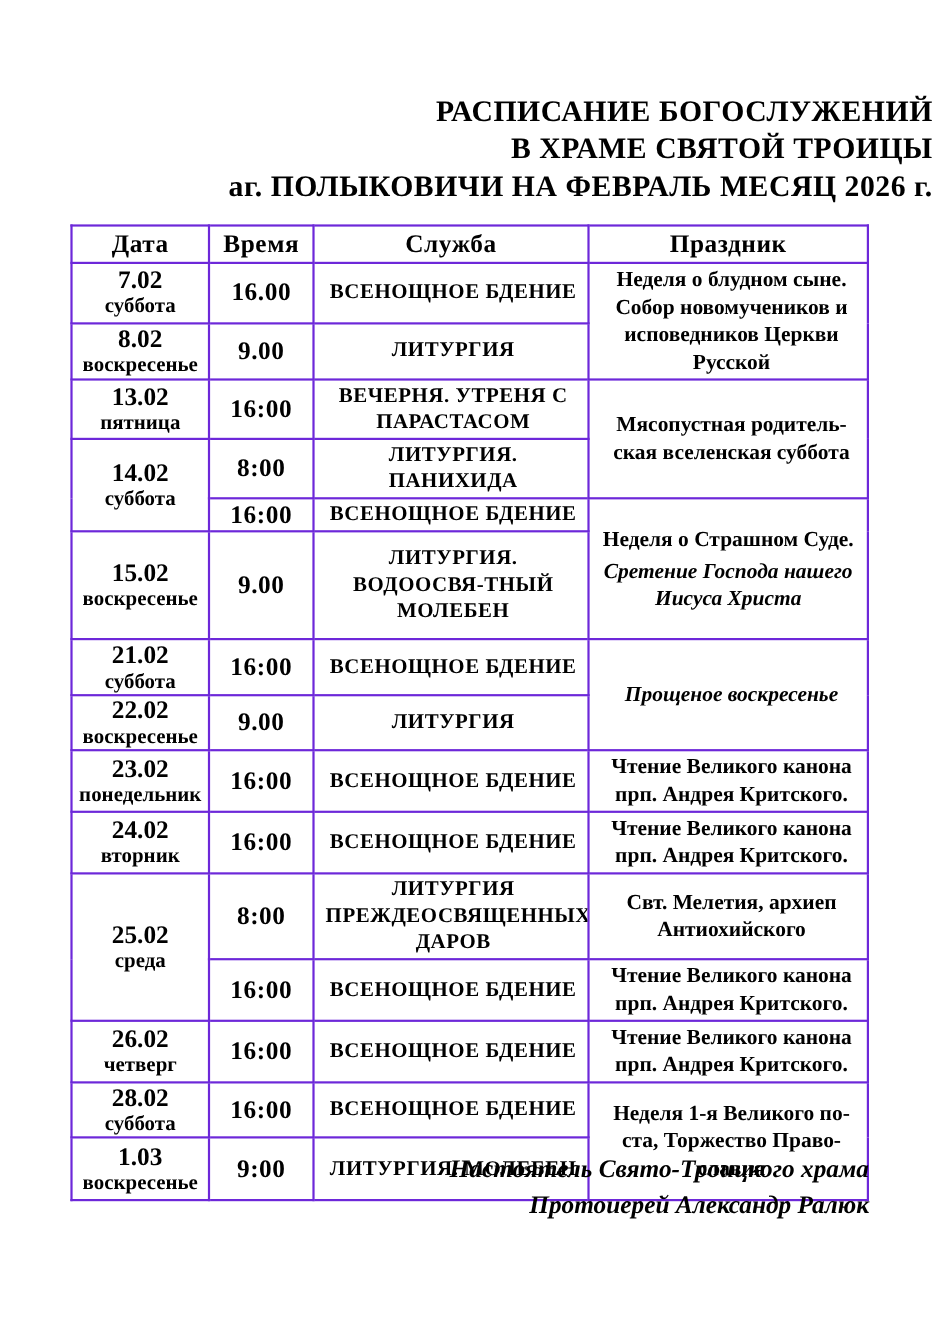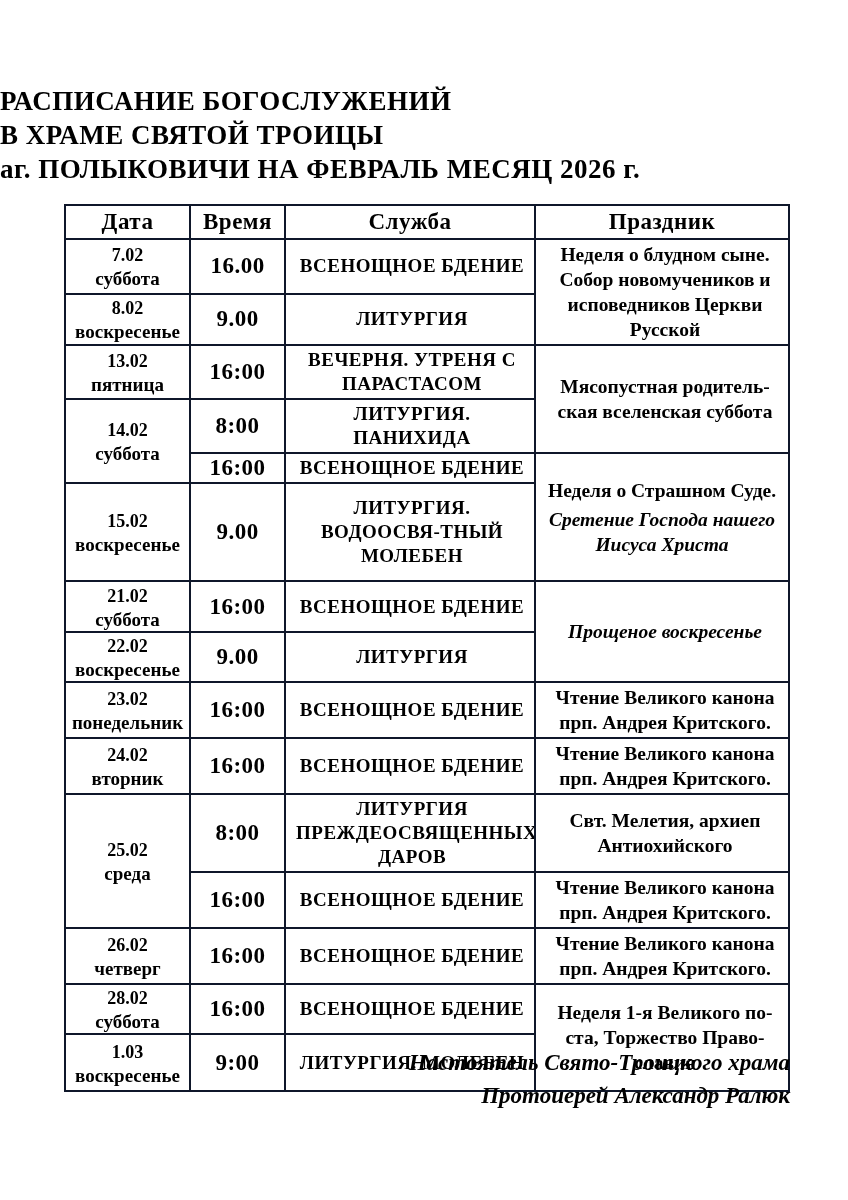--- a/index.html
+++ b/index.html
@@ -2,31 +2,31 @@
 <html><head>
 <meta charset="utf-8">
 <style>
   * { margin:0; padding:0; box-sizing:border-box; }
   html,body { width:848px; height:1200px; background:#ffffff; color:#000000;
               font-family:"Liberation Serif", serif; position:relative; }
 
   .page { position:absolute; inset:0; width:848px; height:1200px; background:#fff; }
 
   .title-block { position:absolute; top:84px; left:0; width:848px;
-                 text-align:left; font-weight:bold; }
+                 text-align:right; font-weight:bold; }
   .title-line { font-size:27px; line-height:34px; letter-spacing:0.5px; }
 
   table.schedule { position:absolute; left:64px; top:204px; width:724px;
                    border-collapse:collapse; table-layout:fixed; }
-  .schedule th, .schedule td { border:2px solid #0f172a; vertical-align:middle;
+  .schedule th, .schedule td { border:2px solid #6d28d9; vertical-align:middle;
                                font-weight:bold; overflow:hidden; }
   .schedule th { font-size:23px; letter-spacing:0.5px; padding:2px 0; }
 
   td.c-date { text-align:center; }
-  .date-num { font-size:18px; line-height:26px; }
+  .date-num { font-size:23px; line-height:26px; }
   .date-day { font-size:19px; line-height:22px; }
 
   td.c-time { text-align:center; font-size:23px; letter-spacing:0.5px;margin-top:21px; }
 
   td.c-service { text-align:center; padding:2px 6px 2px 10px;
                  font-size:19px; line-height:24px; letter-spacing:0.5px; }
 
   td.c-feast { text-align:center; padding:2px 6px 2px 12px;
                font-size:19.5px; line-height:25px; }
   td.c-feast.centered { text-align:center; padding:2px 6px; }

